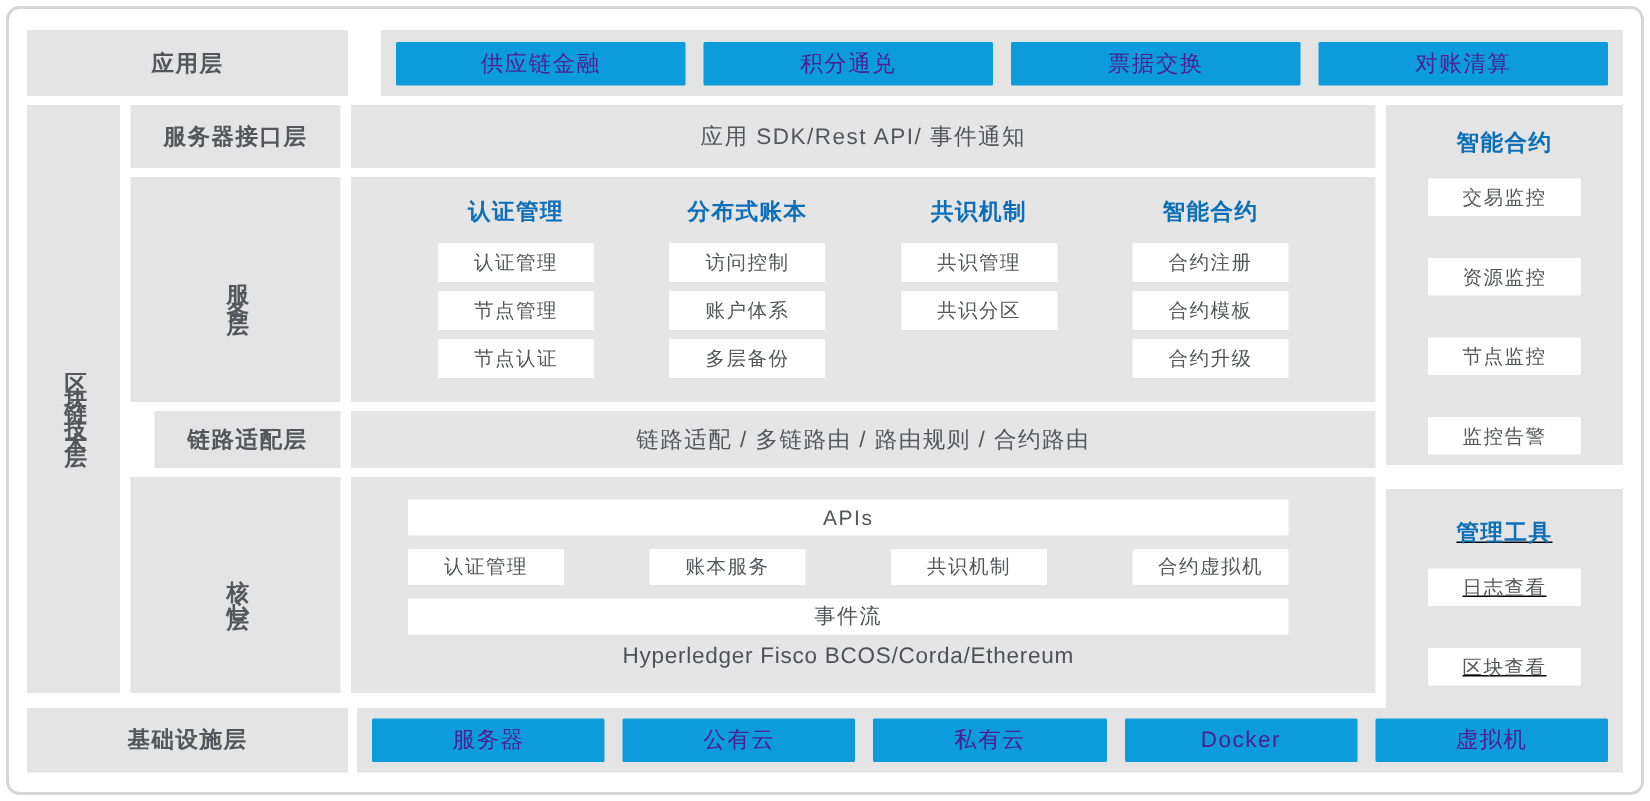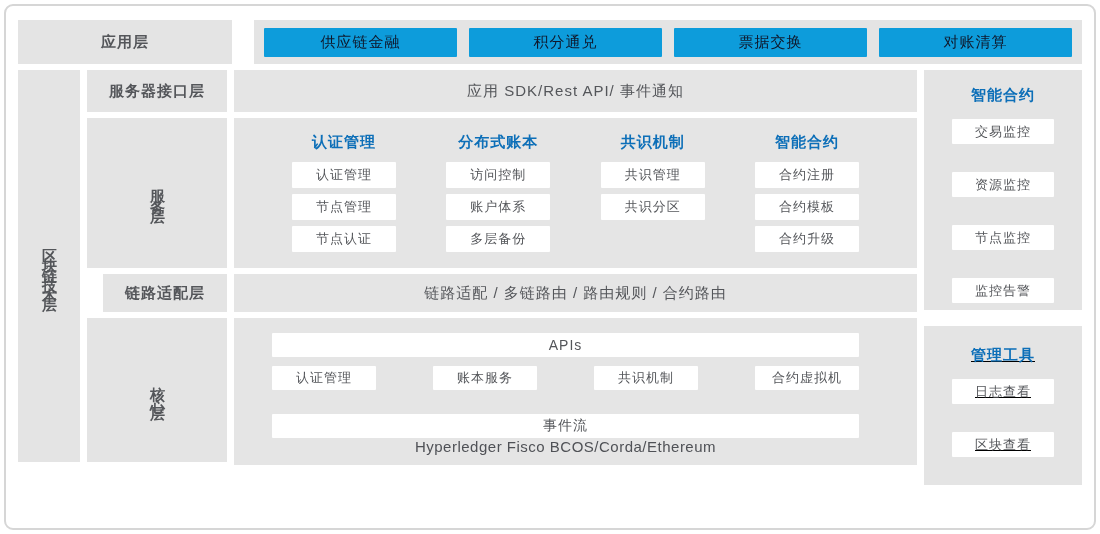--- a/index.html
+++ b/index.html
@@ -24,21 +24,21 @@
   }
   
   .row-top{height:44px;display:flex;gap:22px;margin-bottom:6px;}
   .row-bottom{height:43px;display:flex;gap:6px;margin-top:10px;}
   .row-top .label-box,.row-bottom .label-box{width:214px;flex:none;}
   .btn-strip{
     flex:1;background:#e4e4e4;display:flex;align-items:center;
     padding:0 10px;gap:12px;
   }
   .blue-btn{
-    flex:1;height:29px;background:#0d9cdb;color:#0f172a;
+    flex:1;height:29px;background:#0d9cdb;color:#4c1d95;
     display:flex;align-items:center;justify-content:center;
     font-size:15px;letter-spacing:1px;border-radius:1px;text-align:right;
   }
   
   .row-mid{height:392px;display:flex;gap:7px;}
   .tech-strip{
     width:62px;flex:none;background:#e4e4e4;
     display:flex;align-items:center;justify-content:center;
   }
   .vtext{
@@ -78,21 +78,21 @@
     flex:1;display:flex;flex-direction:column;
     padding:15px 58px 10px 38px;box-sizing:border-box;
   }
   .core-bar{
     height:24px;flex:none;background:#fff;border-radius:1px;
     display:flex;align-items:center;justify-content:center;
     font-size:14px;color:#54565a;letter-spacing:1px;
   }
   .core-mods{display:flex;justify-content:space-between;margin-top:9px;}
   .core-mods .chip{height:24px;}
-  .event-bar{margin-top:24px;}
+  .event-bar{margin-top:9px;}
   .platforms{
     flex:1;display:flex;align-items:center;justify-content:center;
     font-size:15px;color:#4f5156;letter-spacing:.5px;
   }
   
   .right-col{width:158px;flex:none;display:flex;flex-direction:column;gap:16px;}
   .side-panel{
     background:#e4e4e4;display:flex;flex-direction:column;align-items:center;
     box-sizing:border-box;
   }
@@ -193,14 +193,24 @@
         <div class="chip">运行分析</div>
       </div>
       <div class="side-panel panel-tools graybox">
         <div class="panel-title">管理工具</div>
         <div class="chip">日志查看</div>
         <div class="chip">区块查看</div>
       </div>
     </div>
   </div>
 
+  <div class="row-bottom">
+    <div class="label-box graybox">基础设施层</div>
+    <div class="btn-strip">
+      <div class="blue-btn">服务器</div>
+      <div class="blue-btn">公有云</div>
+      <div class="blue-btn">私有云</div>
+      <div class="blue-btn">Docker</div>
+      <div class="blue-btn">虚拟机</div>
+    </div>
+  </div>
 
 </div>
 
 </body></html>

